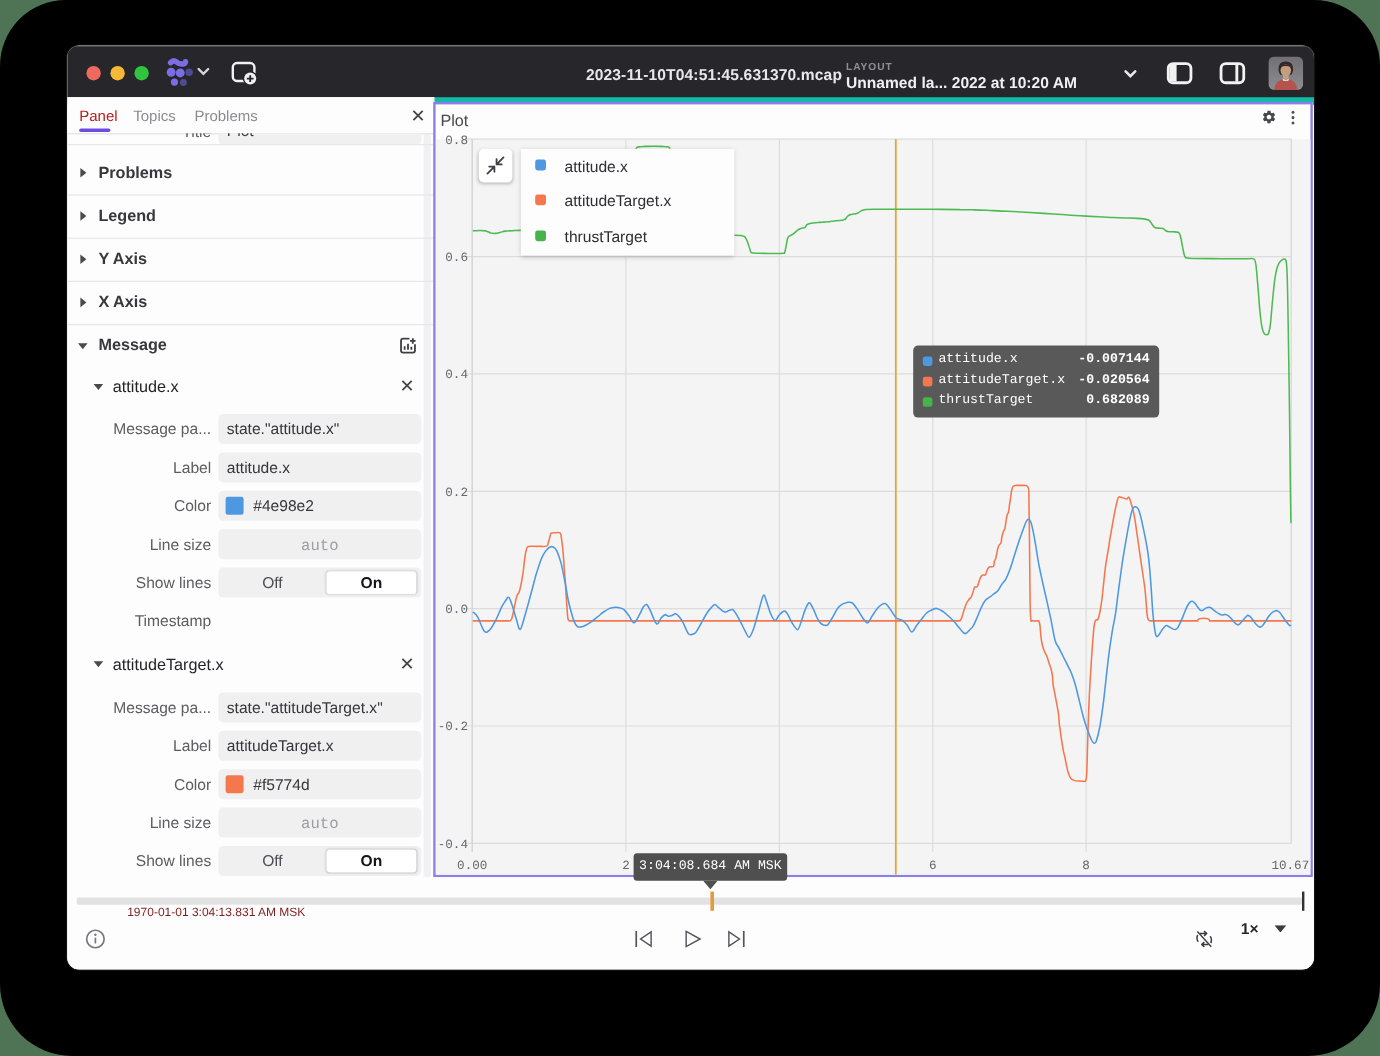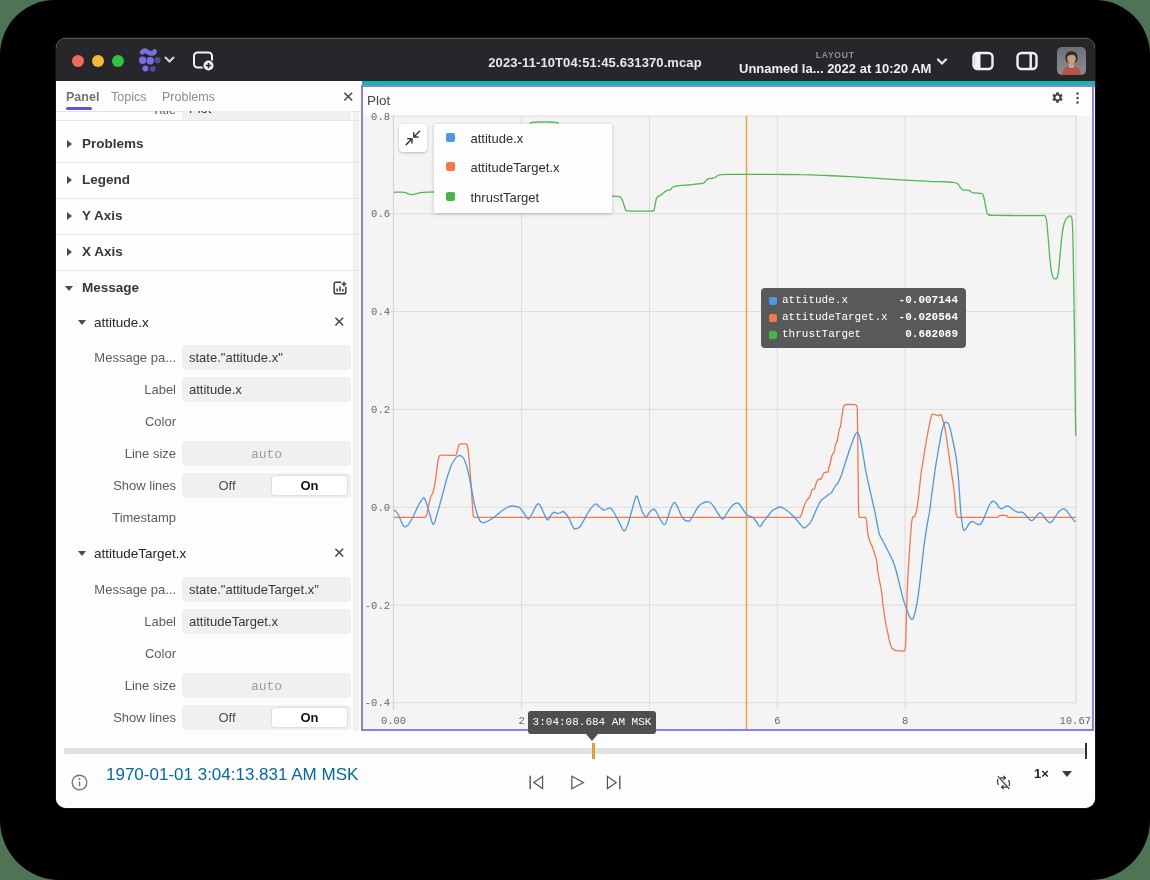--- a/index.html
+++ b/index.html
@@ -2,21 +2,21 @@
 <html><head><meta charset="utf-8"><style>
 html,body{margin:0;padding:0}
 body{width:1150px;height:880px;background:#4e7455;font-family:"Liberation Sans",sans-serif;overflow:hidden;position:relative}
 .abs{position:absolute}
 #shadow{left:0;top:0;width:1150px;height:880px;background:#000;border-radius:55px 55px 60px 60px}
 #win{left:56px;top:38px;width:1039px;height:770px;background:#fdfdfd;border-radius:10px;overflow:hidden;box-shadow:0 0 0 1px rgba(255,255,255,0.08)}
 
 #titlebar{left:0;top:0;width:100%;height:43px;background:#27272b;border-bottom:6px solid #14b8a6;box-shadow:inset 0 1px 0 #55555a}
 .tl{width:12px;height:12px;border-radius:50%;top:17px}
 #tb-file{color:#e8e8ea;font-size:13px;font-weight:700;top:17px;left:374px;width:330px;text-align:center;letter-spacing:0.1px}
-#tb-layout{left:683px;top:12px;text-align:center}
+#tb-layout{left:649px;top:12px;text-align:left}
 #tb-layout .lab{color:#8e8e94;font-size:8.5px;font-weight:700;letter-spacing:0.8px}
 #tb-layout .val{color:#f0f0f2;font-size:13px;font-weight:700;margin-top:1px}
 
 #sidebar{left:0;top:43px;width:306px;height:650px;background:#fdfdfd;overflow:hidden}
 #tabs{left:0;top:0;width:100%;height:30px;background:#fdfdfd;border-bottom:1px solid #e2e2e2}
 .tab{font-size:12.5px;top:9px}
 #tab-underline{left:10px;top:26px;width:26px;height:3px;background:#6d4be0;border-radius:2px}
 .sec{font-size:13.5px;font-weight:700;color:#37373d}
 .caret-r{width:0;height:0;border-left:5px solid #4a4a50;border-top:4px solid transparent;border-bottom:4px solid transparent}
 .caret-d{width:0;height:0;border-top:5px solid #4a4a50;border-left:4px solid transparent;border-right:4px solid transparent}
@@ -100,21 +100,21 @@
       <path d="M10.1 10.2 Q10.4 6.6 14.5 6.9 Q18.6 6.6 18.9 10.2 Q18.6 7.9 14.5 8.1 Q10.4 7.9 10.1 10.2Z" fill="#332823"></path>
       <path d="M4.6 28 Q5.8 18.8 14.5 18.8 Q23.2 18.8 24.4 28Z" fill="#b4544e"></path>
       <path d="M12.2 15 h4.6 v3.2 q-2.3 1.6 -4.6 0Z" fill="#c79d81"></path>
       <path d="M11.6 18.2 Q14.5 20.6 17.4 18.2 L16.6 20.4 H12.4Z" fill="#ddd9d4"></path>
     </svg>
   </div>
 
   <div class="abs" id="sidebar">
     <div class="abs" style="left:297px;top:31px;width:6px;height:619px;background:#f1f1f3"></div>
     <div class="abs" id="tabs">
-      <div class="abs tab" style="left:10px;color:#737373;font-weight:700">Panel</div>
+      <div class="abs tab" style="left:10px;color:#b91c1c;font-weight:400">Panel</div>
       <div class="abs tab" style="left:55px;color:#8b8b91">Topics</div>
       <div class="abs tab" style="left:106px;color:#8b8b91">Problems</div>
       <div class="abs xicon" style="left:286px;top:7px">✕</div>
       <div class="abs" id="tab-underline"></div>
     </div>
 
     <div class="abs" style="left:0;top:30px;width:306px;height:9px;overflow:hidden">
       <div class="abs flabel" style="left:0;top:-15px;line-height:27px">Title</div>
       <div class="abs finput" style="top:-15px"><span class="txt">Plot</span></div>
     </div>
@@ -139,36 +139,38 @@
 <path d="M11 0.8 V5.4 M8.7 3.1 H13.3" stroke="#3c3c42" stroke-width="1.5"></path>
       </svg>
     <div class="abs caret-d" style="left:22px;top:239px"></div>
 <div class="abs" style="left:38px;top:234px;font-size:13.5px;font-weight:400;color:#232329">attitude.x</div>
 <div class="abs xicon" style="left:277px;top:232px">✕</div>
 <div class="abs flabel" style="top:264px;line-height:25px">Message pa...</div>
       <div class="abs finput" style="top:264px"><span class="txt">state."attitude.x"</span></div>
 <div class="abs flabel" style="top:296px;line-height:25px">Label</div>
       <div class="abs finput" style="top:296px"><span class="txt">attitude.x</span></div>
 <div class="abs flabel" style="top:328px;line-height:25px">Color</div>
+      <div class="abs finput" style="top:328px"><div class="abs" style="left:6px;top:5px;width:15px;height:15px;border-radius:2px;background:#4e98e2"></div><span style="margin-left:29px">#4e98e2</span></div>
 <div class="abs flabel" style="top:360px;line-height:25px">Line size</div>
       <div class="abs finput" style="top:360px;text-align:center"><span class="mono" style="color:#9d9da3">auto</span></div>
 <div class="abs flabel" style="top:392px;line-height:25px">Show lines</div>
       <div class="abs finput" style="top:392px">
         <div class="abs" style="left:0;width:90px;text-align:center;color:#4c4c52">Off</div>
         <div class="abs" style="left:90px;top:3px;width:75px;height:19px;background:#fff;border-radius:3px;box-shadow:0 0 2px rgba(0,0,0,0.25);text-align:center;line-height:19px;font-weight:700;color:#141419">On</div>
       </div>
 <div class="abs flabel" style="top:424px;line-height:25px">Timestamp</div>
     <div class="abs caret-d" style="left:22px;top:470px"></div>
 <div class="abs" style="left:38px;top:465px;font-size:13.5px;font-weight:400;color:#232329">attitudeTarget.x</div>
 <div class="abs xicon" style="left:277px;top:463px">✕</div>
 <div class="abs flabel" style="top:496px;line-height:25px">Message pa...</div>
       <div class="abs finput" style="top:496px"><span class="txt">state."attitudeTarget.x"</span></div>
 <div class="abs flabel" style="top:528px;line-height:25px">Label</div>
       <div class="abs finput" style="top:528px"><span class="txt">attitudeTarget.x</span></div>
 <div class="abs flabel" style="top:560px;line-height:25px">Color</div>
+      <div class="abs finput" style="top:560px"><div class="abs" style="left:6px;top:5px;width:15px;height:15px;border-radius:2px;background:#f5774d"></div><span style="margin-left:29px">#f5774d</span></div>
 <div class="abs flabel" style="top:592px;line-height:25px">Line size</div>
       <div class="abs finput" style="top:592px;text-align:center"><span class="mono" style="color:#9d9da3">auto</span></div>
 <div class="abs flabel" style="top:624px;line-height:25px">Show lines</div>
       <div class="abs finput" style="top:624px">
         <div class="abs" style="left:0;width:90px;text-align:center;color:#4c4c52">Off</div>
         <div class="abs" style="left:90px;top:3px;width:75px;height:19px;background:#fff;border-radius:3px;box-shadow:0 0 2px rgba(0,0,0,0.25);text-align:center;line-height:19px;font-weight:700;color:#141419">On</div>
       </div>
   </div>
 
   <div class="abs" id="panel">
@@ -255,21 +257,21 @@
   <div class="abs" id="bottombar">
     <div class="abs" id="track"></div>
     <div class="abs" style="left:1028.5px;top:12px;width:2.6px;height:16px;background:#313135"></div>
     <div class="abs" style="left:536px;top:12px;width:2.6px;height:16px;background:#e49b38"></div>
     <div class="abs" id="stip">3:04:08.684 AM MSK<div></div></div>
     <svg class="abs" style="left:15px;top:43px" width="17" height="17" viewBox="0 0 17 17">
         <circle cx="8.5" cy="8.5" r="7.3" fill="none" stroke="#77777d" stroke-width="1.4"></circle>
         <circle cx="8.5" cy="5" r="1" fill="#77777d"></circle>
         <rect x="7.8" y="7.3" width="1.4" height="5" rx="0.7" fill="#77777d"></rect>
       </svg>
-    <div class="abs" style="left:50px;top:34px;font-size:17px;color:#0369a1">1970-01-01 3:04:13.831 AM MSK</div>
+    <div class="abs" style="left:50px;top:24px;font-size:10px;color:#7f1d1d">1970-01-01 3:04:13.831 AM MSK</div>
     <svg class="abs" style="left:473px;top:44px" width="15" height="15" viewBox="0 0 15 15">
         <path d="M1.2 0.8 V14.2" stroke="#54545a" stroke-width="1.4"></path>
         <path d="M13.6 1.5 L4.8 7.5 L13.6 13.5 Z" fill="none" stroke="#54545a" stroke-width="1.2"></path>
       </svg>
 <svg class="abs" style="left:514px;top:44px" width="15" height="15" viewBox="0 0 15 15">
         <path d="M1.8 1.2 L13.4 7.5 L1.8 13.8 Z" fill="none" stroke="#54545a" stroke-width="1.2"></path>
       </svg>
 <svg class="abs" style="left:550px;top:44px" width="15" height="15" viewBox="0 0 15 15">
         <path d="M13.8 0.8 V14.2" stroke="#54545a" stroke-width="1.4"></path>
         <path d="M1.4 1.5 L10.2 7.5 L1.4 13.5 Z" fill="none" stroke="#54545a" stroke-width="1.2"></path>

